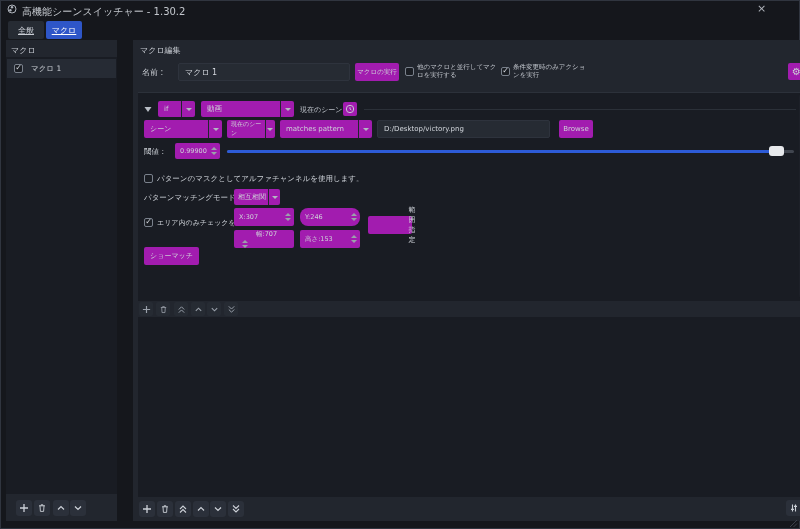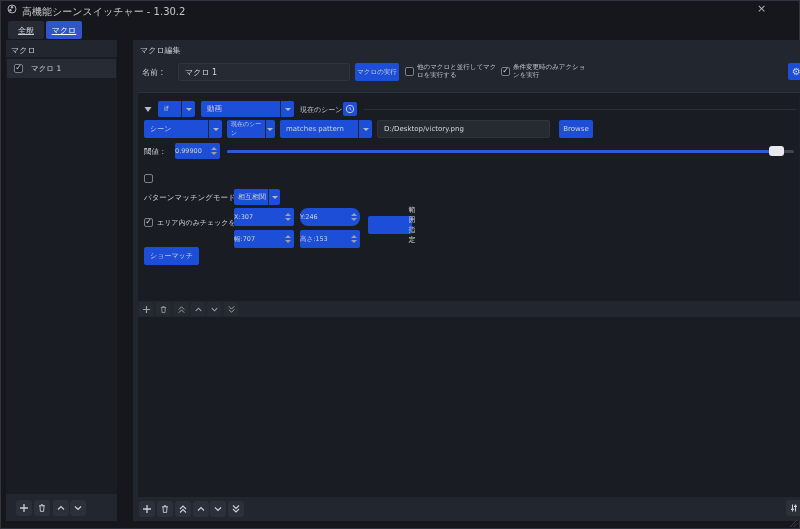--- a/index.html
+++ b/index.html
@@ -8,38 +8,38 @@
     background:#15171c;
     font-family:"DejaVu Sans", sans-serif;
     font-size:8px;color:#ced2d8;
     box-shadow:inset 0 0 0 1px #30353f;
   }
   .abs{position:absolute;}
   .panel{background:#22262e;}
   .dark{background:#191c23;}
   .hdr{font-size:8px;color:#c7cbd2;}
   .widget{
-    background:#1d4ed8;border-radius:2px;color:#ced2d8;
+    background:#a21caf;border-radius:2px;color:#ced2d8;
     display:flex;align-items:center;box-sizing:border-box;
   }
   .btn{justify-content:center;cursor:default;}
   .dd{justify-content:space-between;padding-left:6px;}
   .dd .dd-arrow{
     width:13px;align-self:stretch;display:flex;align-items:center;justify-content:center;
     border-left:1px solid #21252d;
   }
   .dd .dd-arrow::after{
     content:"";border-left:3px solid transparent;border-right:3px solid transparent;
     border-top:3.5px solid #b3b9c2;
   }
   .input{
     background:#262b33;border:1px solid #2e333d;border-radius:2px;
     display:flex;align-items:center;padding-left:6px;box-sizing:border-box;color:#d2d6dc;
   }
-  .spin{justify-content:space-between;}
+  .spin{justify-content:space-between;padding-left:5px;}
   .spin .spin-ar{
     width:12px;align-self:stretch;display:flex;flex-direction:column;
     align-items:center;justify-content:center;gap:2px;
   }
   .spin .spin-ar i{display:block;width:0;height:0;border-left:3px solid transparent;border-right:3px solid transparent;}
   .spin .spin-ar i.up{border-bottom:3.5px solid #9ba1ab;}
   .spin .spin-ar i.dn{border-top:3.5px solid #9ba1ab;}
   .checkbox{
     width:9px;height:9px;border:1px solid #7a818c;border-radius:2px;
     display:inline-flex;align-items:center;justify-content:center;
@@ -195,20 +195,21 @@
       </div>
       <div class="abs" style="left:89px;top:56.5px;width:567px;height:3px;background:#40454f;border-radius:2px;">
         <div class="abs" style="left:0;top:0;width:543px;height:3px;background:var(--slider-fill,#2d5bd7);border-radius:2px;"></div>
         <div class="abs slider-handle" style="left:542px;top:-3.5px;width:15px;height:10px;"></div>
       </div>
 
 
       <span class="checkbox abs" style="left:6px;top:81px;">
         
       </span>
+      <span class="abs lbl" style="left:19px;top:81px;font-size:7.5px;">パターンのマスクとしてアルファチャンネルを使用します。</span>
 
       <span class="abs lbl" style="left:6px;top:100px;font-size:7.5px;">パターンマッチングモードを使用する</span>
       <div class="abs widget dd" style="left:96px;top:96px;width:46px;height:16px;font-size:7px;padding-left:4px;">
         <span>相互相関</span>
           <span class="dd-arrow" style="width:11px;"></span>
       </div>
 
       <span class="checkbox checked abs" style="left:6px;top:125px;">
         <span class="mark">✓</span>
       </span>
@@ -220,21 +221,21 @@
             <i class="dn"></i>
           </span>
       </div>
       <div class="abs widget spin" style="left:162px;top:115px;width:60px;height:18px;font-size:6.5px;border-radius:8px;">
         <span>Y:246</span>
           <span class="spin-ar">
             <i class="up"></i>
             <i class="dn"></i>
           </span>
       </div>
-      <div class="abs widget spin" style="left:96px;top:137px;width:60px;height:18px;font-size:6.5px;">
+      <div class="abs widget spin" style="left:96px;top:137px;width:60px;height:18px;font-size:6.5px;flex-direction:column;">
         <span>幅:707</span>
           <span class="spin-ar">
             <i class="up"></i>
             <i class="dn"></i>
           </span>
       </div>
       <div class="abs widget spin" style="left:162px;top:137px;width:60px;height:18px;font-size:6.5px;">
         <span>高さ:153</span>
           <span class="spin-ar">
             <i class="up"></i>

